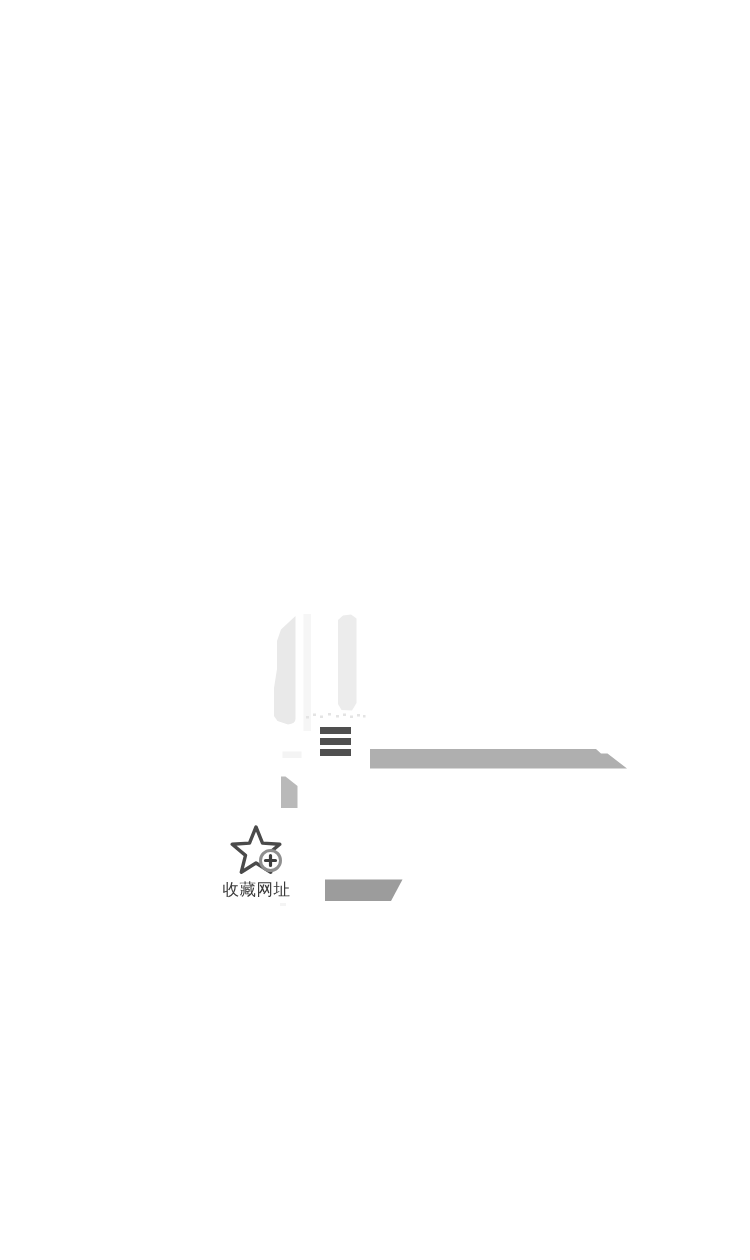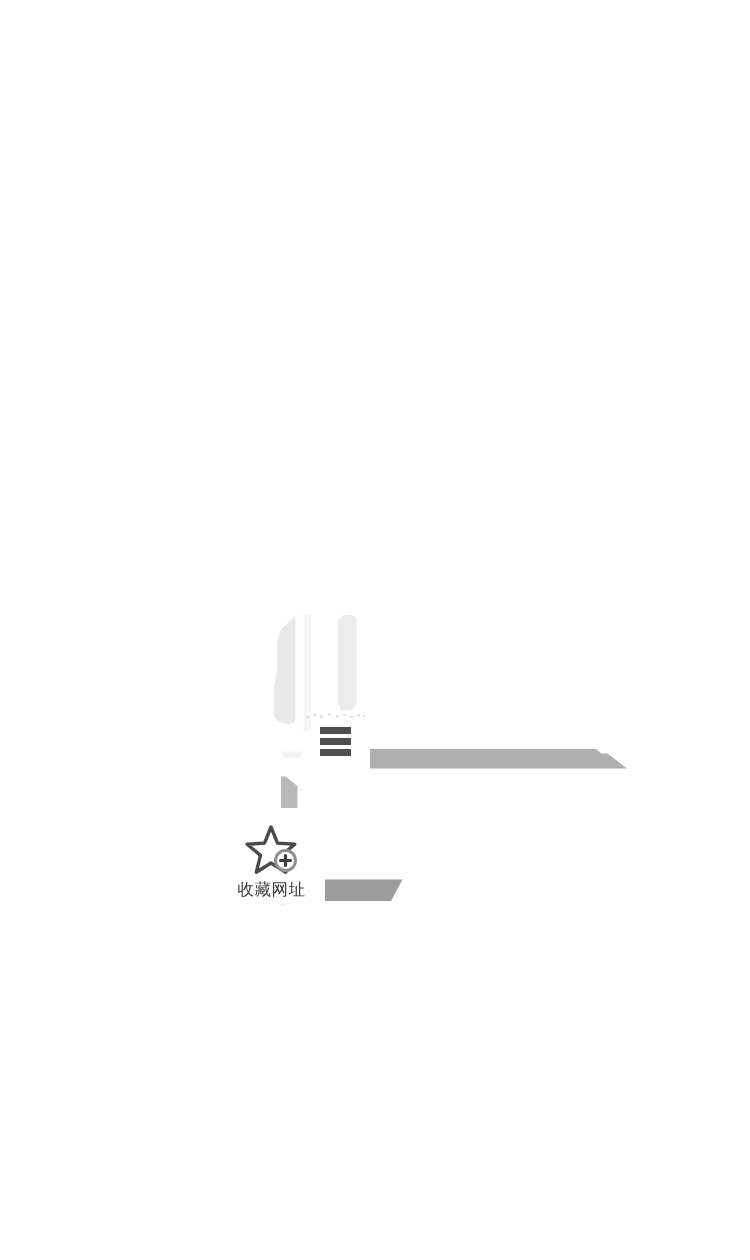--- a/index.html
+++ b/index.html
@@ -8,21 +8,21 @@
     font-family:"Liberation Sans", sans-serif;
   }
   .screen{position:relative;width:750px;height:1260px;background:#ffffff;overflow:hidden;}
   .overlay{position:absolute;left:0;top:0;display:block;}
   .hamburger{
     position:absolute;left:318px;top:725px;width:36px;height:36px;
     border:0;background:transparent;padding:0;cursor:pointer;display:block;
   }
   .hamburger svg{display:block;}
   .bookmark{
-    position:absolute;left:235px;top:818px;width:73px;
+    position:absolute;left:220px;top:818px;width:73px;
     cursor:pointer;text-align:center;
   }
   .bookmark svg{display:block;}
   .bookmark-label{
     margin-top:4px;
     font-size:16.5px;
     line-height:19px;
     color:#3a3a3a;
     letter-spacing:0.5px;
     white-space:nowrap;

